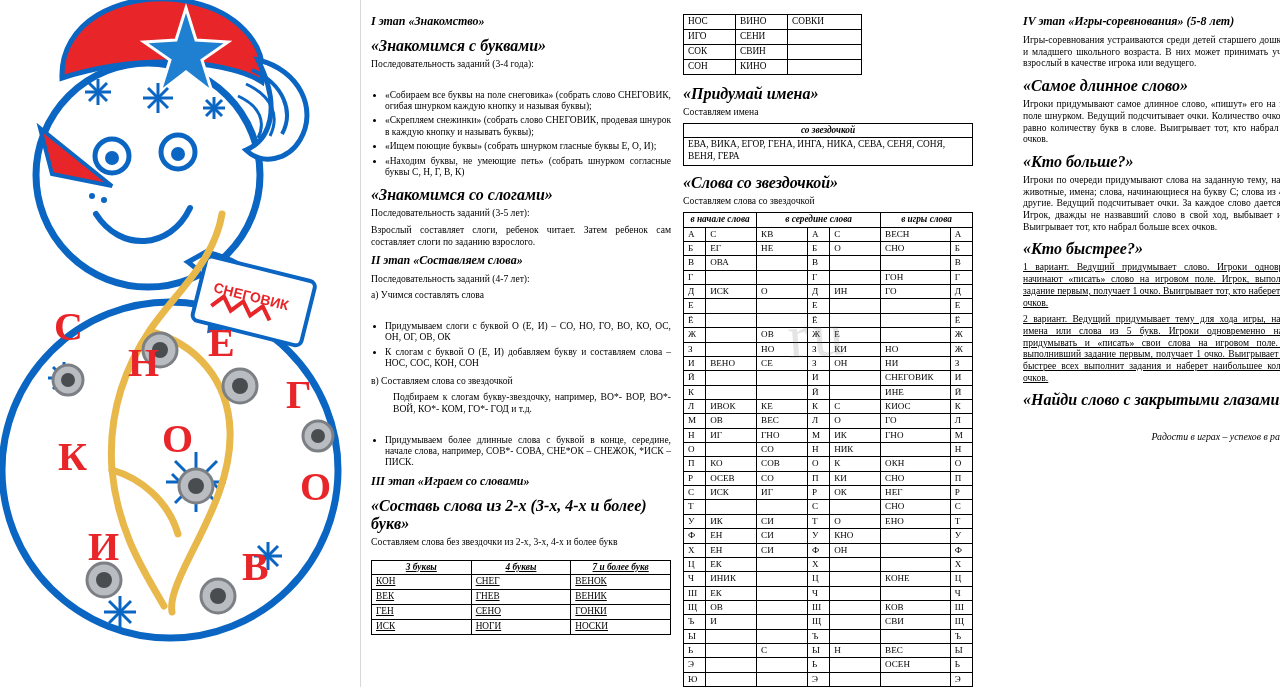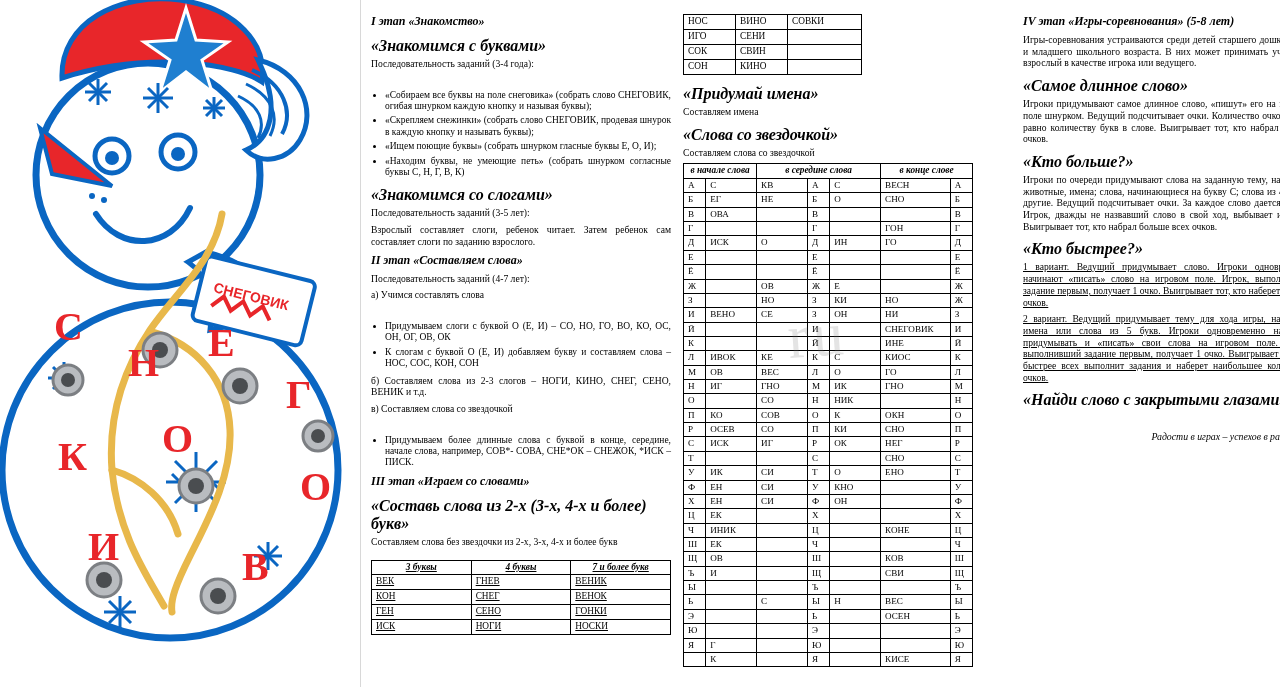--- a/index.html
+++ b/index.html
@@ -245,48 +245,48 @@
       <p class="tx">Последовательность заданий (3-5 лет):</p>
       <p class="tx">Взрослый составляет слоги, ребенок читает. Затем ребенок сам составляет слоги по заданию взрослого.</p>
 
       <h3 class="head">II этап «Составляем слова»</h3>
       <p class="tx">Последовательность заданий (4-7 лет):</p>
       <p class="tx">а)  Учимся составлять слова</p>
       <ul class="bl">
         <li>Придумываем слоги с буквой О (Е, И) – СО, НО, ГО, ВО, КО, ОС, ОН, ОГ, ОВ, ОК</li>
         <li>К слогам с буквой О (Е, И) добавляем букву и составляем слова – НОС, СОС, КОН, СОН</li>
       </ul>
-      <p class="tx">б) Составляем слова из 2-3 слогов – НОГИ, КИНО, СНЕГ, СЕНО, ВЕНИК и т.д.</p>
       <p class="tx">в) Составляем слова со звездочкой</p>
+      <p class="tx" style="padding-left:22px">Подбираем к слогам букву-звездочку, например, ВО*- ВОР, ВО*- ВОЙ, КО*- КОМ, ГО*- ГОД и т.д.</p>
       <ul class="bl">
         <li>Придумываем более длинные слова с буквой в конце, середине, начале слова, например, СОВ*- СОВА, СНЕ*ОК – СНЕЖОК, *ИСК – ПИСК.</li>
       </ul>
 
       <h3 class="head">III этап «Играем со словами»</h3>
       <h4 class="sub">«Составь слова из 2-х (3-х, 4-х и более) букв»</h4>
       <p class="tx">Составляем слова без звездочки из 2-х, 3-х, 4-х и более букв</p>
 
       <table class="grid tbl-letters">
         <tbody>
             <tr>
           <th colspan="1">3 буквы</th>
           <th colspan="1">4 буквы</th>
           <th colspan="1">7 и более букв</th>
         </tr>
         <tr>
+          <td>КОН</td>
+          <td>СНЕГ</td>
+          <td>ВЕНОК</td>
+        </tr>
+        <tr>
           <td>ВЕК</td>
           <td>ГНЕВ</td>
           <td>ВЕНИК</td>
         </tr>
         <tr>
-          <td>КОН</td>
-          <td>СНЕГ</td>
-          <td>ВЕНОК</td>
-        </tr>
-        <tr>
           <td>ГЕН</td>
           <td>СЕНО</td>
           <td>ГОНКИ</td>
         </tr>
         <tr>
           <td>ИСК</td>
           <td>НОГИ</td>
           <td>НОСКИ</td>
         </tr>
       </tbody>
@@ -314,30 +314,40 @@
         <tr>
           <td>СОН</td>
           <td>КИНО</td>
           <td class="wide"></td>
         </tr>
       </tbody>
         </table>
 
       <h4 class="sub">«Придумай имена»</h4>
       <p class="tx">Составляем имена</p>
+      <table class="grid tbl-names">
+        <tbody>
+            <tr>
+              <th>со звездочкой</th>
+            </tr>
+        <tr>
+              <td style="height:28px">ЕВА, ВИКА, ЕГОР, ГЕНА, ИНГА, НИКА, СЕВА, СЕНЯ, СОНЯ, ВЕНЯ, ГЕРА</td>
+            </tr>
+      </tbody>
+        </table>
 
       <h4 class="sub">«Слова со звездочкой»</h4>
       <p class="tx">Составляем слова со звездочкой</p>
 
       <table class="grid tbl-star">
         <thead>
           <tr>
             <th colspan="2">в начале слова</th>
             <th colspan="3">в середине слова</th>
-            <th colspan="2">в конце слове</th>
+            <th colspan="2">в игры слова</th>
           </tr>
         </thead>
         <tbody id="star-body">
             <tr>
               <td class="cw-l">А</td>
               <td class="cw-w">С</td>
               <td class="cw-w">КВ</td>
               <td class="cw-l">А</td>
               <td class="cw-w">С</td>
               <td class="cw-w">ВЕСН</td>

